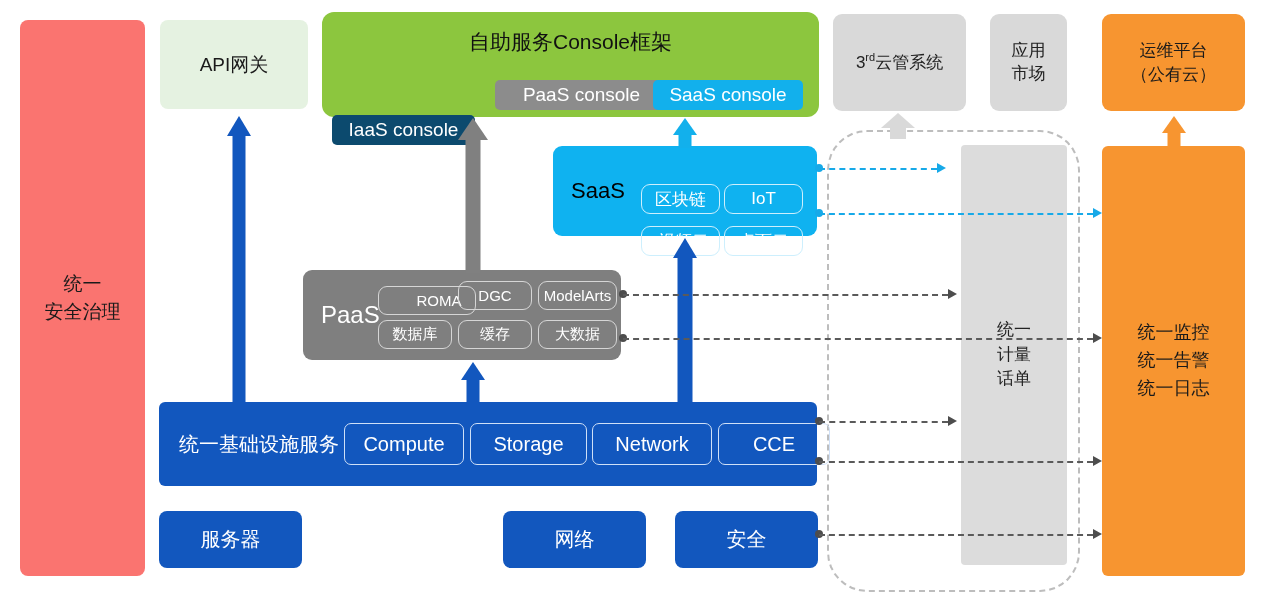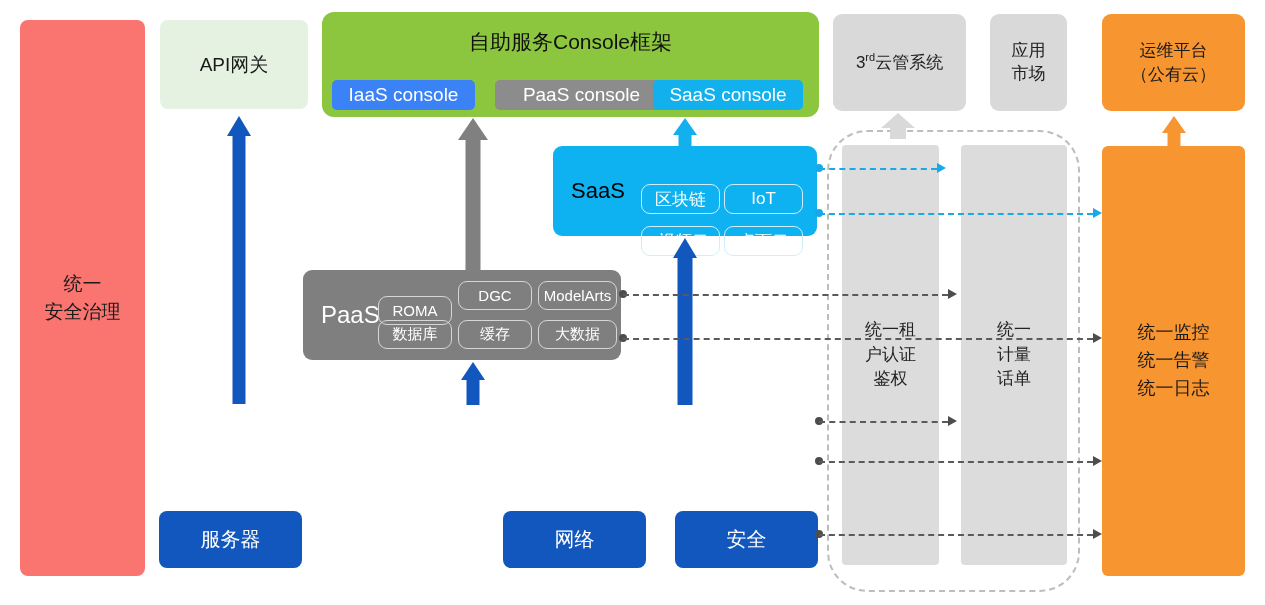--- a/index.html
+++ b/index.html
@@ -10,21 +10,21 @@
   
   .red-panel{background:#fa7470;border-radius:8px;color:#1a1a1a;font-size:19px;line-height:1.45;font-weight:400;}
 
   
   .api-gw{background:#e5f2e1;border-radius:8px;color:#1a1a1a;font-size:19px;}
 
   
   .console-frame{background:#8cc63e;border-radius:12px;}
   .console-title{position:absolute;left:0;right:0;top:16px;text-align:center;font-size:21px;color:#111;}
   .console-chip{position:absolute;border-radius:5px;color:#fff;font-size:19px;display:flex;align-items:center;justify-content:center;}
-  .chip-iaas{background:#3b82f6;}
+  .chip-iaas{background:#0c4a6e;margin-top:35px;}
   .chip-paas{background:#8c8c8c;}
   .chip-saas{background:#12b0ec;}
 
   
   .grey-box{background:#d9d9d9;border-radius:9px;color:#222;font-size:17px;line-height:1.35;}
   .grey-box sup{font-size:11px;vertical-align:super;}
 
   
   .orange-box{background:#f79530;border-radius:9px;color:#1a1a1a;font-size:17px;line-height:1.4;}
   .orange-panel{background:#f79530;border-radius:6px;color:#1a1a1a;font-size:18px;line-height:1.55;}
@@ -64,27 +64,20 @@
   .ahead{position:absolute;width:0;height:0;border-top:5.5px solid transparent;border-bottom:5.5px solid transparent;border-left:9px solid #4d4d4d;transform:translateY(-50%);}
   .ahead.blue{border-left-color:#17a9e8;}
 </style>
 </head>
 <body>
 
 <div id="stage">
 
   <div class="dash-container" style="left:827px;top:130px;width:253px;height:462px;"></div>
 
-  <div class="col-grey" style="left:842px;top:145px;width:97px;height:420px;">
-    <span style="display:block;">
-      <span>统一租</span><br>
-      <span>户认证</span><br>
-      <span>鉴权</span>
-    </span>
-  </div>
   <div class="col-grey" style="left:961px;top:145px;width:106px;height:420px;">
     <span style="display:block;">
       <span>统一</span><br>
       <span>计量</span><br>
       <span>话单</span>
     </span>
   </div>
 
   <div class="box red-panel" style="left:20px;top:20px;width:125px;height:556px;">
     <span>
@@ -149,40 +142,55 @@
     <div class="saas-chip" style="left:88px;top:52px;width:77px;height:28px;font-style:italic;">
       <span>视频云</span>
     </div>
     <div class="saas-chip" style="left:171px;top:52px;width:77px;height:28px;">
       <span>桌面云</span>
     </div>
   </div>
 
   <div class="paas-box" style="position:absolute;left:303px;top:270px;width:318px;height:90px;">
     <div class="paas-label">PaaS</div>
-    <div class="paas-chip" style="left:75px;top:26px;width:72px;height:27px;">
+    <div class="paas-chip" style="left:75px;top:16px;width:72px;height:27px;padding-left:24px;">
       <span>ROMA</span>
     </div>
     <div class="paas-chip" style="left:155px;top:11px;width:72px;height:27px;">
       <span>DGC</span>
     </div>
     <div class="paas-chip" style="left:235px;top:11px;width:77px;height:27px;">
       <span>ModelArts</span>
     </div>
     <div class="paas-chip" style="left:75px;top:50px;width:72px;height:27px;">
       <span>数据库</span>
     </div>
     <div class="paas-chip" style="left:155px;top:50px;width:72px;height:27px;">
       <span>缓存</span>
     </div>
     <div class="paas-chip" style="left:235px;top:50px;width:77px;height:27px;">
       <span>大数据</span>
     </div>
   </div>
 
+  <div class="infra-bar" style="position:absolute;left:159px;top:402px;width:658px;height:84px;">
+    <div class="infra-label">统一基础设施服务</div>
+    <div class="infra-chip" style="left:185px;top:21px;width:118px;height:40px;">
+      <span>Compute</span>
+    </div>
+    <div class="infra-chip" style="left:311px;top:21px;width:115px;height:40px;">
+      <span>Storage</span>
+    </div>
+    <div class="infra-chip" style="left:433px;top:21px;width:118px;height:40px;">
+      <span>Network</span>
+    </div>
+    <div class="infra-chip" style="left:559px;top:21px;width:110px;height:40px;">
+      <span>CCE</span>
+    </div>
+  </div>
 
   <div class="box res-box" style="left:159px;top:511px;width:143px;height:57px;">
     <span>服务器</span>
   </div>
   <div class="box res-box" style="left:503px;top:511px;width:143px;height:57px;text-align:right;">
     <span>网络</span>
   </div>
   <div class="box res-box" style="left:675px;top:511px;width:143px;height:57px;">
     <span>安全</span>
   </div>

